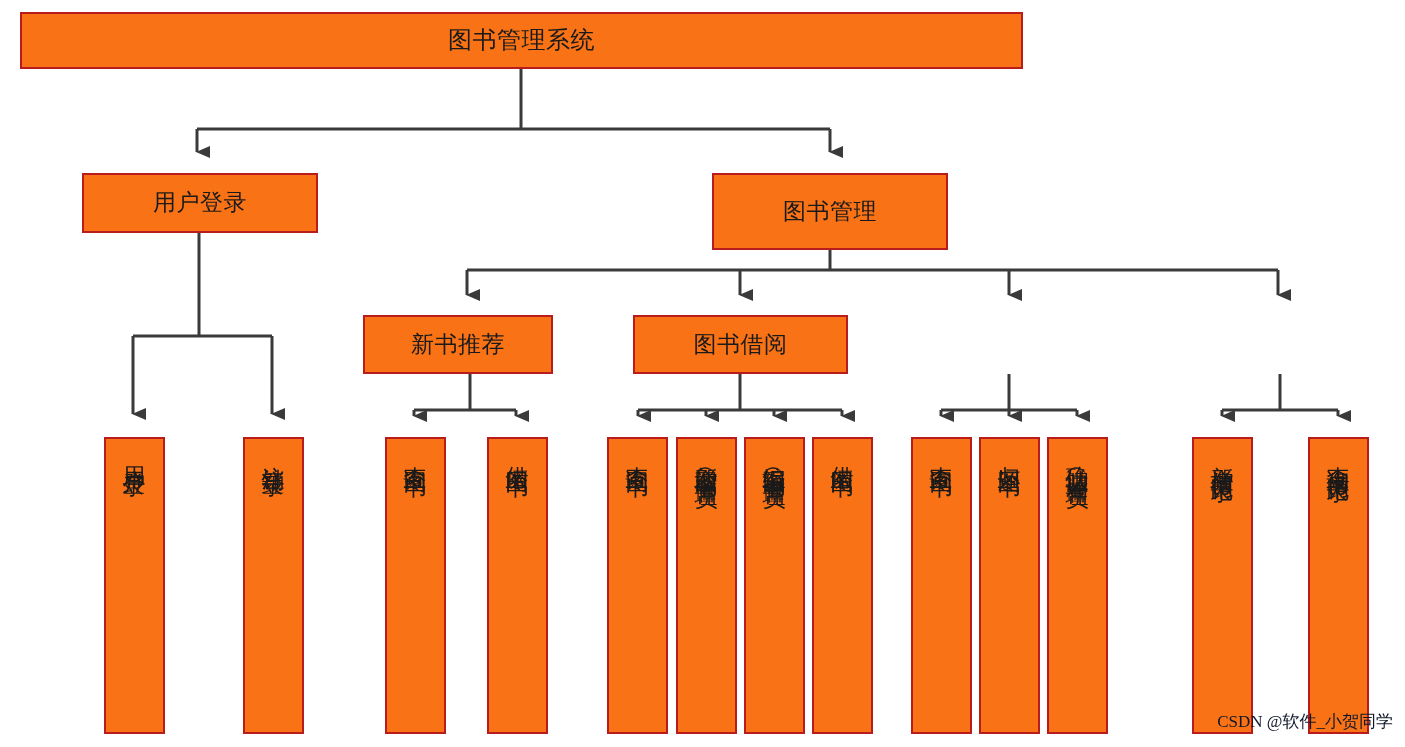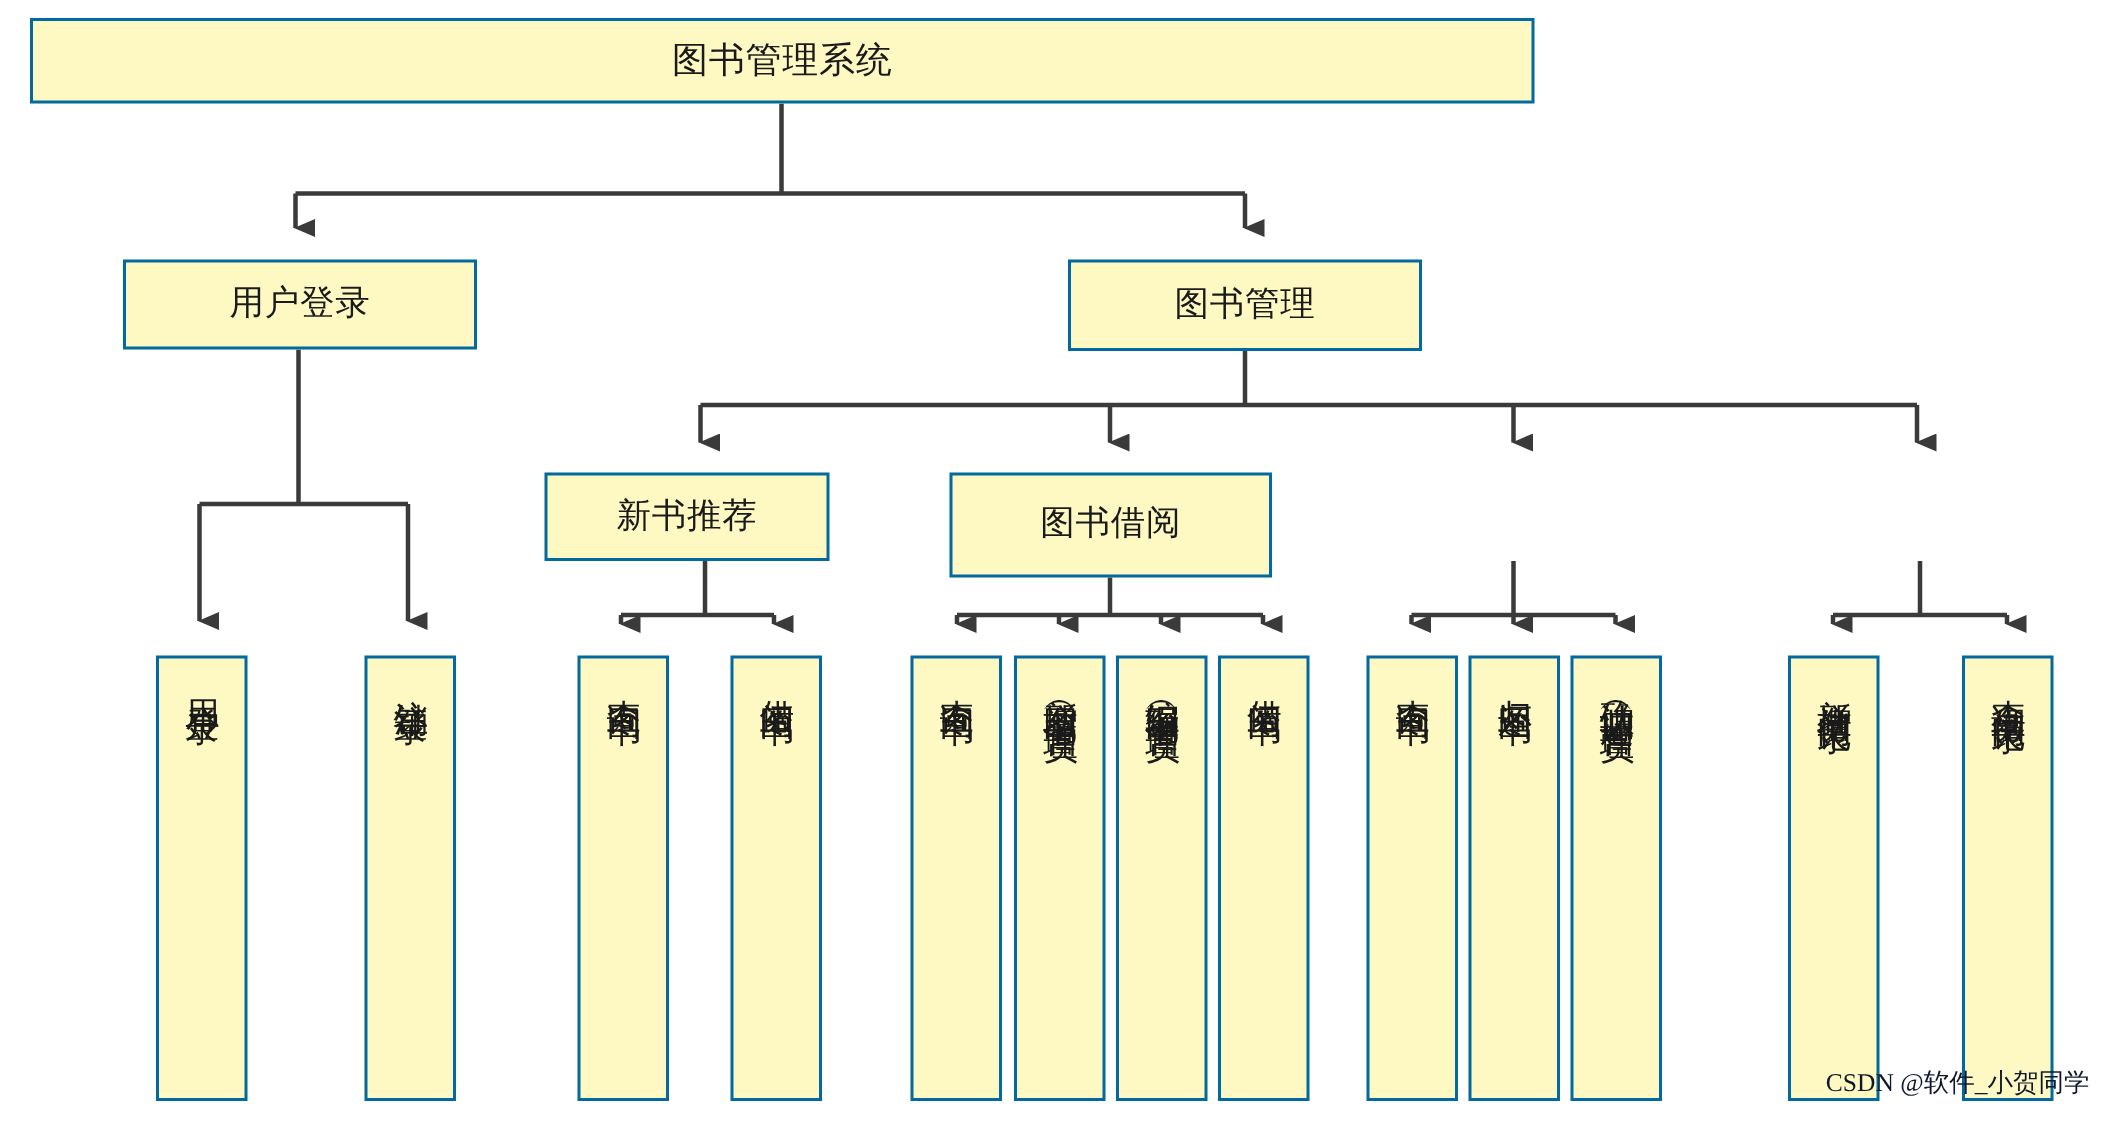--- a/index.html
+++ b/index.html
@@ -22,22 +22,22 @@
     position: absolute;
     left: 0;
     top: 0;
     width: 1405px;
     height: 747px;
     pointer-events: none;
   }
   .node {
     position: absolute;
     box-sizing: border-box;
-    background: #fef9c3;
-    border: 2px solid #0369a1;
+    background: #f97316;
+    border: 2px solid #b91c1c;
     display: flex;
     align-items: center;
     justify-content: center;
   }
   .node .label {
     color: #1a1a1a;
     text-align: center;
     line-height: 1.18;
     letter-spacing: 0.5px;
     white-space: pre;
@@ -125,28 +125,28 @@
     </g>
   </svg>
 
   <div class="node root horiz" style="left:20px; top:12px; width:1003px; height:57px;">
     <span class="label">图书管理系统</span>
   </div>
 
   <div class="node horiz" style="left:82px; top:173px; width:236px; height:60px;">
     <span class="label">用户登录</span>
   </div>
-  <div class="node horiz" style="left:712px; top:173px; width:236px; height:61px;">
+  <div class="node horiz" style="left:712px; top:173px; width:236px; height:77px;">
     <span class="label">图书管理</span>
   </div>
 
   <div class="node horiz" style="left:363px; top:315px; width:190px; height:59px;">
     <span class="label">新书推荐</span>
   </div>
-  <div class="node horiz" style="left:633px; top:315px; width:215px; height:70px;">
+  <div class="node horiz" style="left:633px; top:315px; width:215px; height:59px;">
     <span class="label">图书借阅</span>
   </div>
 
   <div class="node vert" style="left:104px; top:437px; width:61px; height:297px;">
     <span class="label">用户登录</span>
   </div>
   <div class="node vert" style="left:243px; top:437px; width:61px; height:297px;">
     <span class="label">注销登录</span>
   </div>
 

